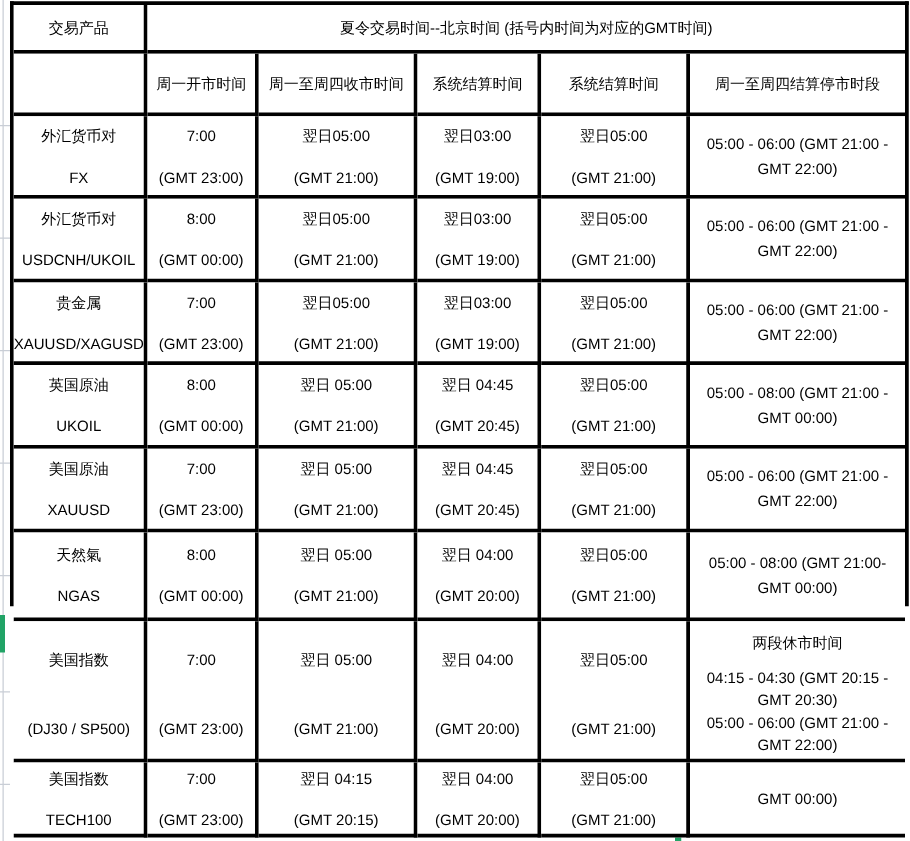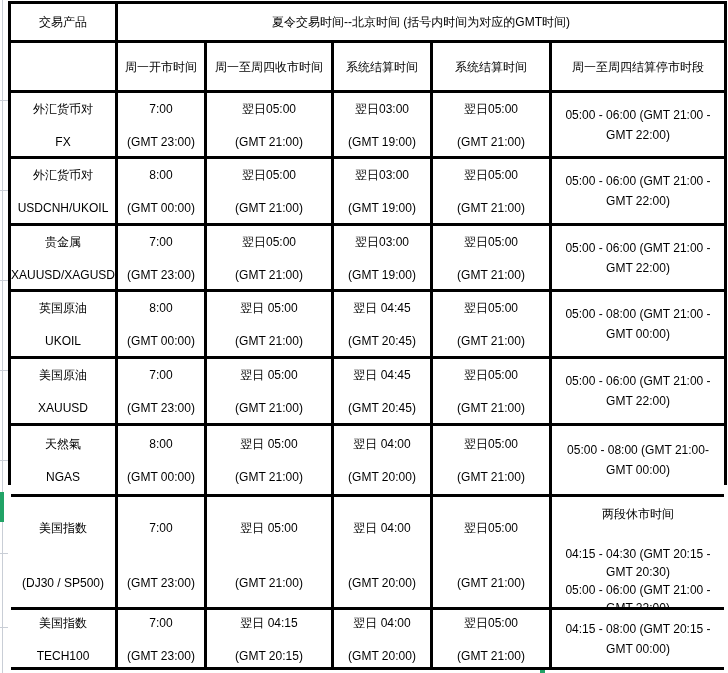--- a/index.html
+++ b/index.html
@@ -36,21 +36,21 @@
     background:#fff;
   }
   .cell.last { border-right:none; }
   .ln { white-space:pre; line-height:20px; }
   
   .two { justify-content:center; padding-top:1px; gap:13px; }
   .row.tall .two { padding-top:7px; gap:35px; }
   
   .brk { justify-content:center; }
   .brk .ln { line-height:20px; }
-  .brk-title { line-height:20px; margin-bottom:21px; white-space:pre; }
+  .brk-title { line-height:20px; margin-bottom:9px; white-space:pre; }
   .brk-tight .ln { line-height:18px; }
   .row.tall .brk { justify-content:flex-start; padding-top:7px; }
   .stub { border-bottom:none; }
 </style>
 </head>
 <body>
 
 <div class="sheet-vline"></div>
 <div class="sheet-tick" style="top:100px"></div>
 <div class="sheet-tick" style="top:190px"></div>
@@ -299,21 +299,20 @@
     </div>
     <div class="cell two">
       <span class="ln">翌日 04:00</span>
       <span class="ln">(GMT 20:00)</span>
     </div>
     <div class="cell two">
       <span class="ln">翌日05:00</span>
       <span class="ln">(GMT 21:00)</span>
     </div>
     <div class="cell last brk">
-      <span class="ln">04:15 - 08:00 (GMT 20:15 -</span>
       <span class="ln">GMT 00:00)</span>
     </div>
   </div>
 
   <div class="row">
     <div class="cell stub"></div>
     <div class="cell stub"></div>
     <div class="cell stub"></div>
     <div class="cell stub"></div>
     <div class="cell stub"></div>

